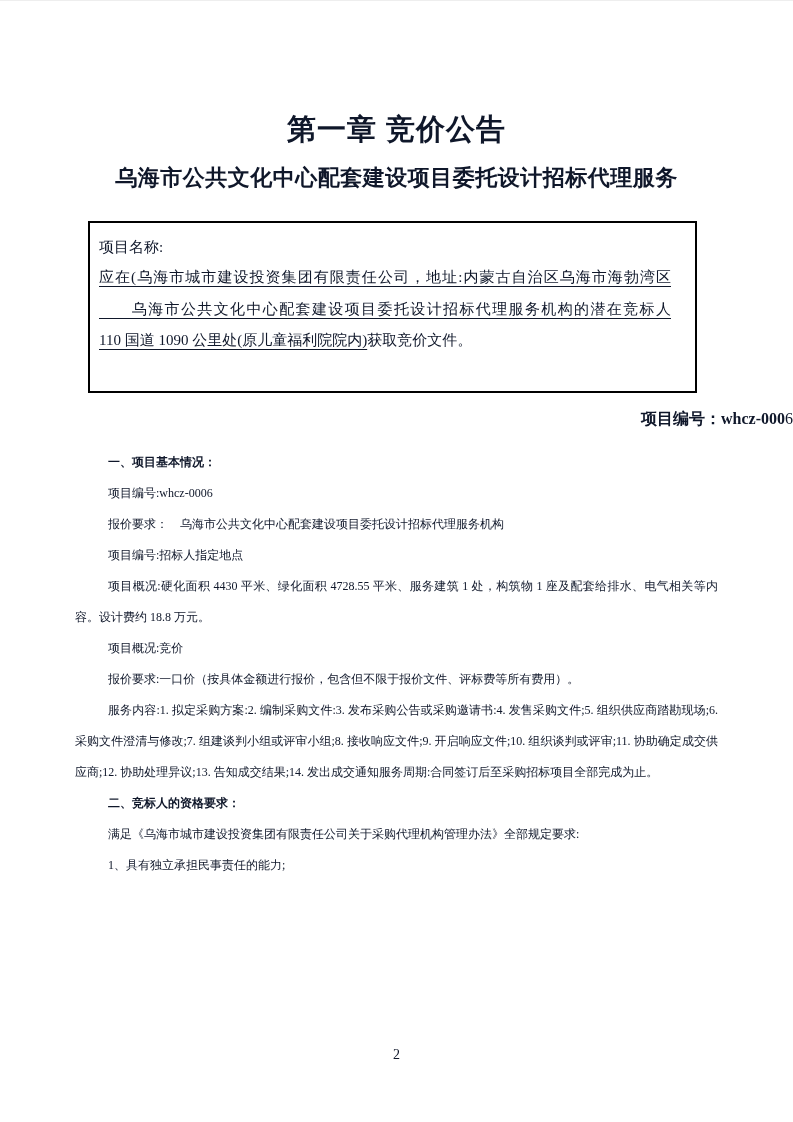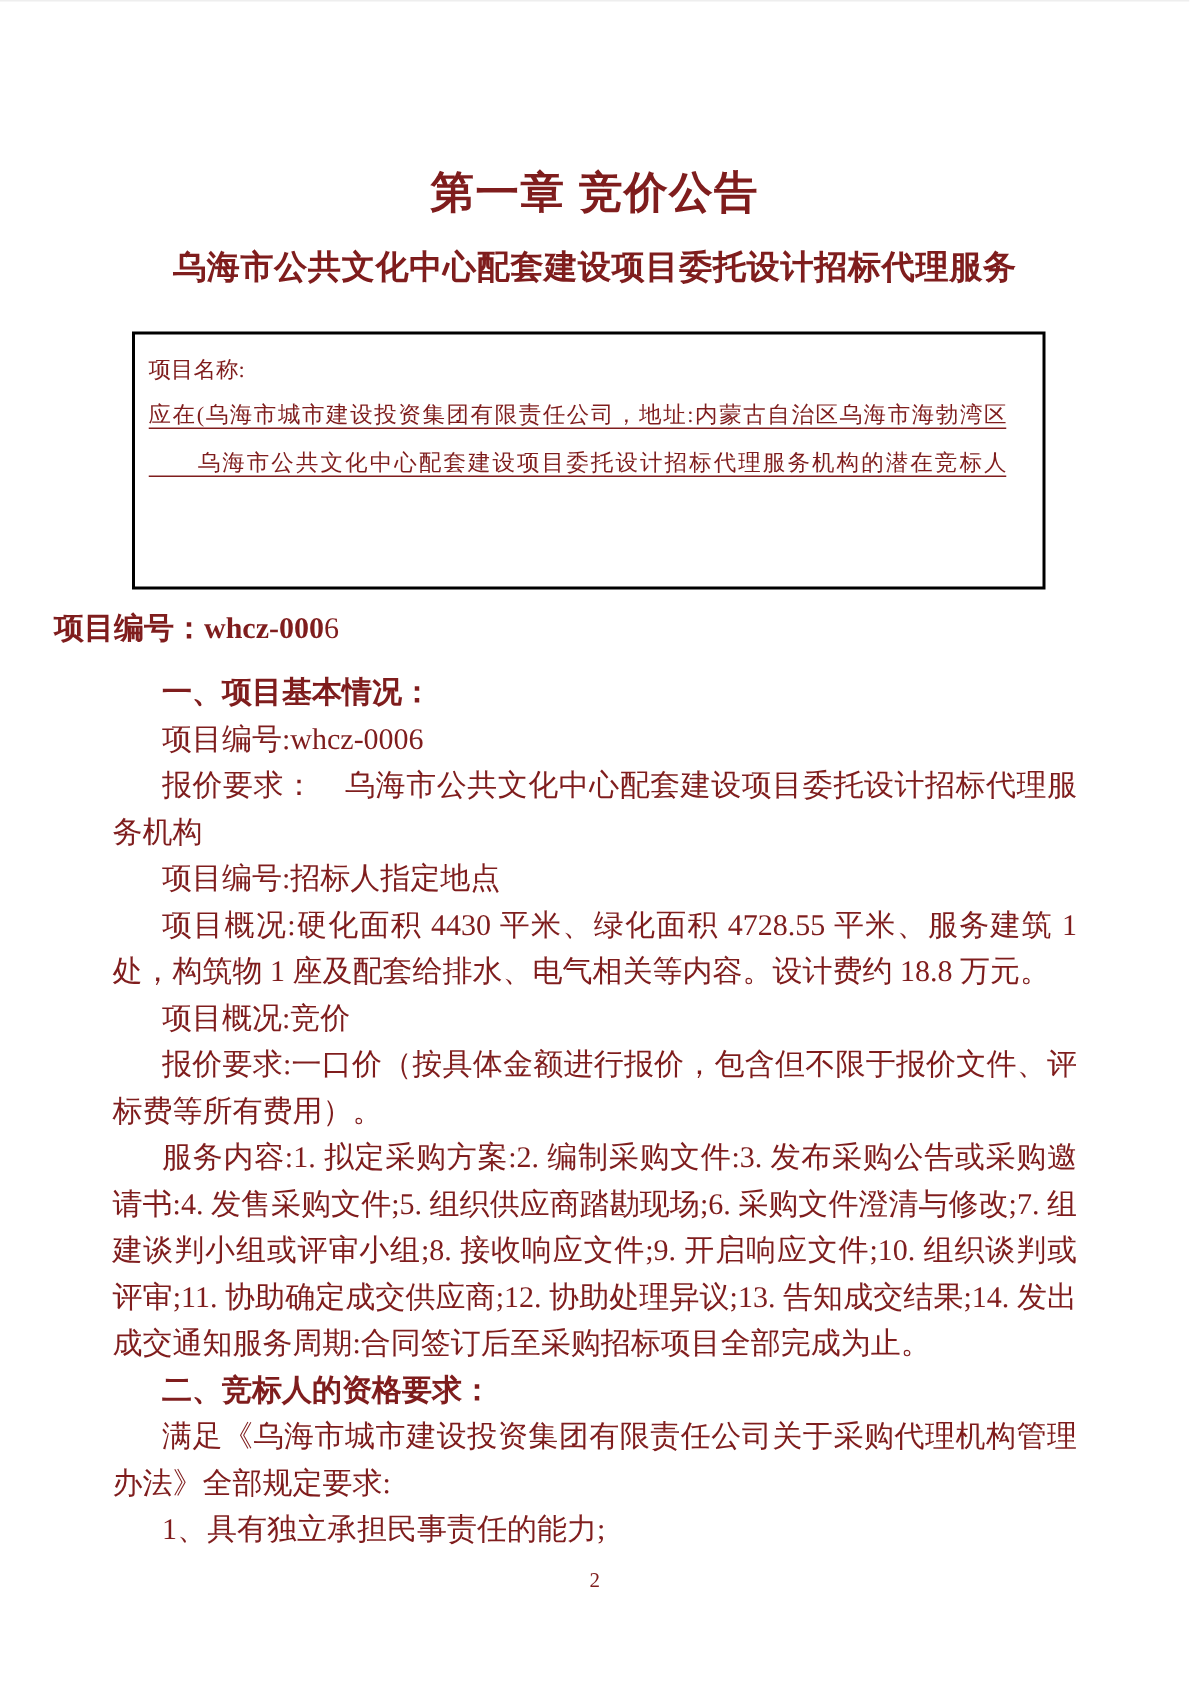--- a/index.html
+++ b/index.html
@@ -2,21 +2,21 @@
 <html><head>
 <meta charset="utf-8">
 <style>
   html, body { margin: 0; padding: 0; background: #ffffff; }
   .page {
     position: relative;
     width: 793px;
     height: 1122px;
     margin: 0 auto;
     background: #ffffff;
-    color: #7f1d1d;
+    color: #0f172a;
     overflow: hidden;
     font-family: "Liberation Serif", "DejaVu Serif", serif;
     border-top: 1px solid #eeeeee;
   }
   .chapter-title {
     margin: 0;
     padding-top: 108px;
     text-align: center;
     font-family: "Liberation Sans", "DejaVu Sans", sans-serif;
     font-weight: bold;
@@ -51,36 +51,35 @@
     overflow: hidden;
   }
   .box-line.justify { text-align-last: justify; }
   .u {
     text-decoration: underline;
     text-underline-offset: 4px;
     text-decoration-thickness: 1px;
   }
   .project-number {
     margin: 13px 0 0 0;
-    text-align: left;
+    text-align: right;
     font-family: "Liberation Sans", "DejaVu Sans", sans-serif;
     font-weight: bold;
-    font-size: 20px;
+    font-size: 16px;
     line-height: 26px;
-    padding-left: 36px;
   }
   .project-number .pn-value { font-family: "Liberation Serif", "DejaVu Serif", serif; }
   .project-number .pn-tail {
     font-family: "Liberation Serif", "DejaVu Serif", serif;
     font-weight: normal;
   }
   .body-text {
     margin: 15px 75px 0 75px;
     width: 643px;
-    font-size: 20px;
+    font-size: 12px;
     line-height: 31px;
     text-align: justify;
   }
   .body-text p { margin: 0; text-indent: 33px; }
   .body-text p.section-heading {
     font-family: "Liberation Sans", "DejaVu Sans", sans-serif;
     font-weight: bold;
   }
   .page-number {
     position: absolute;
@@ -103,20 +102,23 @@
   </h2>
 
   <div class="overview-box">
     <p class="box-label">项目名称:</p>
     <div class="box-line justify">
       <span class="u">应在(乌海市城市建设投资集团有限责任公司，地址:内蒙古自治区乌海市海勃湾区</span>
     </div>
     <div class="box-line justify">
       <span class="u">　　乌海市公共文化中心配套建设项目委托设计招标代理服务机构的潜在竞标人</span>
     </div>
+    <div class="box-line">
+      <span class="u">110 国道 1090 公里处(原儿童福利院院内)</span><span>获取竞价文件。</span>
+    </div>
   </div>
 
   <h3 class="project-number">
     <span>项目编号：</span><span class="pn-value">whcz-000</span><span class="pn-tail">6</span>
   </h3>
 
   <div class="body-text">
     <p class="section-heading">一、项目基本情况：</p>
     <p>项目编号:whcz-0006</p>
     <p>报价要求：　乌海市公共文化中心配套建设项目委托设计招标代理服务机构</p>

